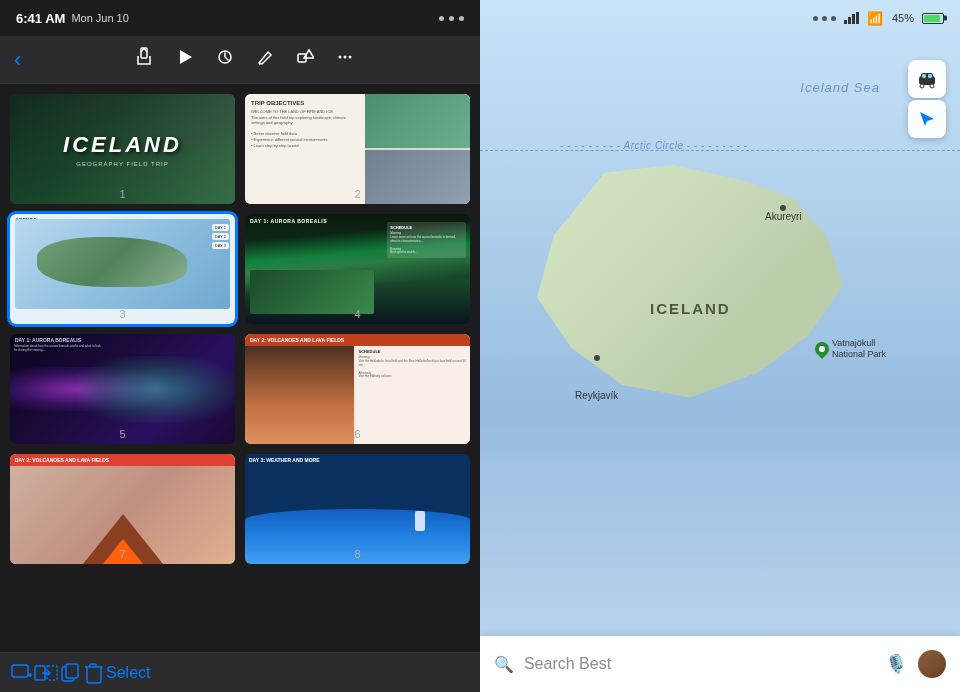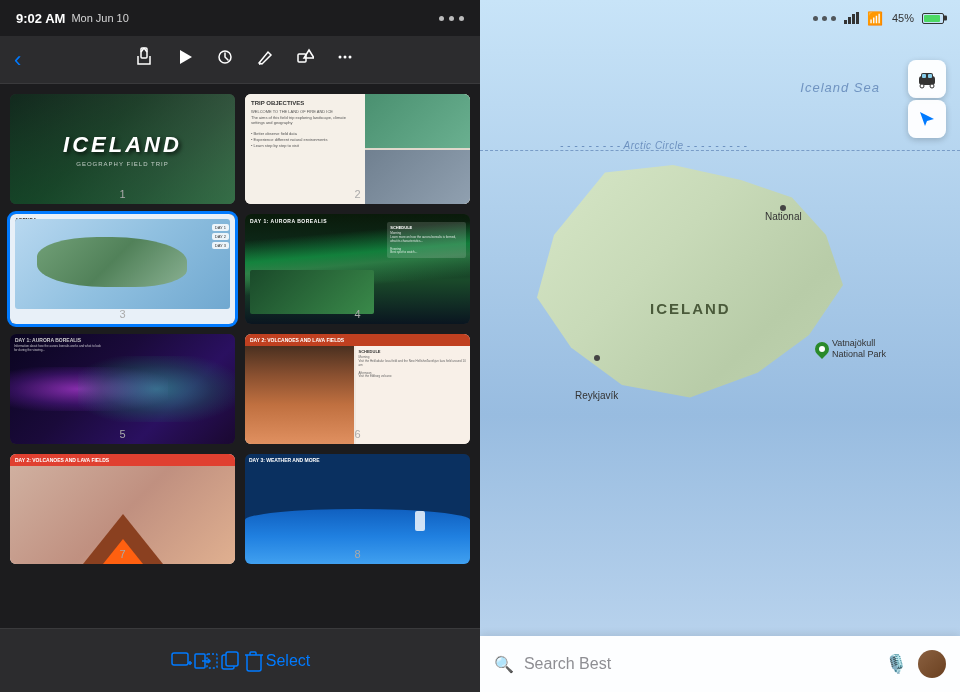--- a/index.html
+++ b/index.html
@@ -431,25 +431,25 @@
       position: absolute;
       top: 3px;
       left: 4px;
       font-size: 5px;
       font-weight: 700;
       color: #fff;
     }
 
     
     .bottom-toolbar {
-      height: 64px;
+      height: 40px;
       background: #2c2c2e;
       display: flex;
       align-items: center;
-      justify-content: center;
+      justify-content: flex-start;
       padding: 8px 10px;
       border-top: 1px solid #3a3a3c;
     }
     .bottom-tool {
       display: flex;
       flex-direction: column;
       align-items: center;
       color: #007aff;
       cursor: pointer;
     }
@@ -679,21 +679,21 @@
     .akureyri { top: 205px; left: 285px; }
     .vatnajokull { top: 330px; left: 335px; }
   </style>
 </head>
 <body>
 
 <div class="keynote-panel">
 
   <div class="status-bar">
     <div class="status-bar-left">
-      <span class="status-time">9:02 AM</span>
+      <span class="status-time">6:41 AM</span>
       <span class="status-date">Mon Jun 10</span>
     </div>
     <div class="status-bar-center">
       <div class="dot"></div>
       <div class="dot"></div>
       <div class="dot"></div>
     </div>
   </div>
 
   <div class="toolbar">
@@ -903,21 +903,21 @@
 
   <div class="iceland-main-label">ICELAND</div>
 
   <div class="city-marker reykjavik">
     <div class="city-dot"></div>
     <span class="city-label">Reykjavík</span>
   </div>
 
   <div class="city-marker akureyri">
     <div class="city-dot"></div>
-    <span class="city-label">National</span>
+    <span class="city-label">Akureyri</span>
   </div>
 
   <div class="park-marker vatnajokull">
     <div class="park-pin">
       <div class="park-pin-inner"></div>
     </div>
     <span class="park-label">Vatnajökull<br>National Park</span>
   </div>
 
   <div class="maps-status">

